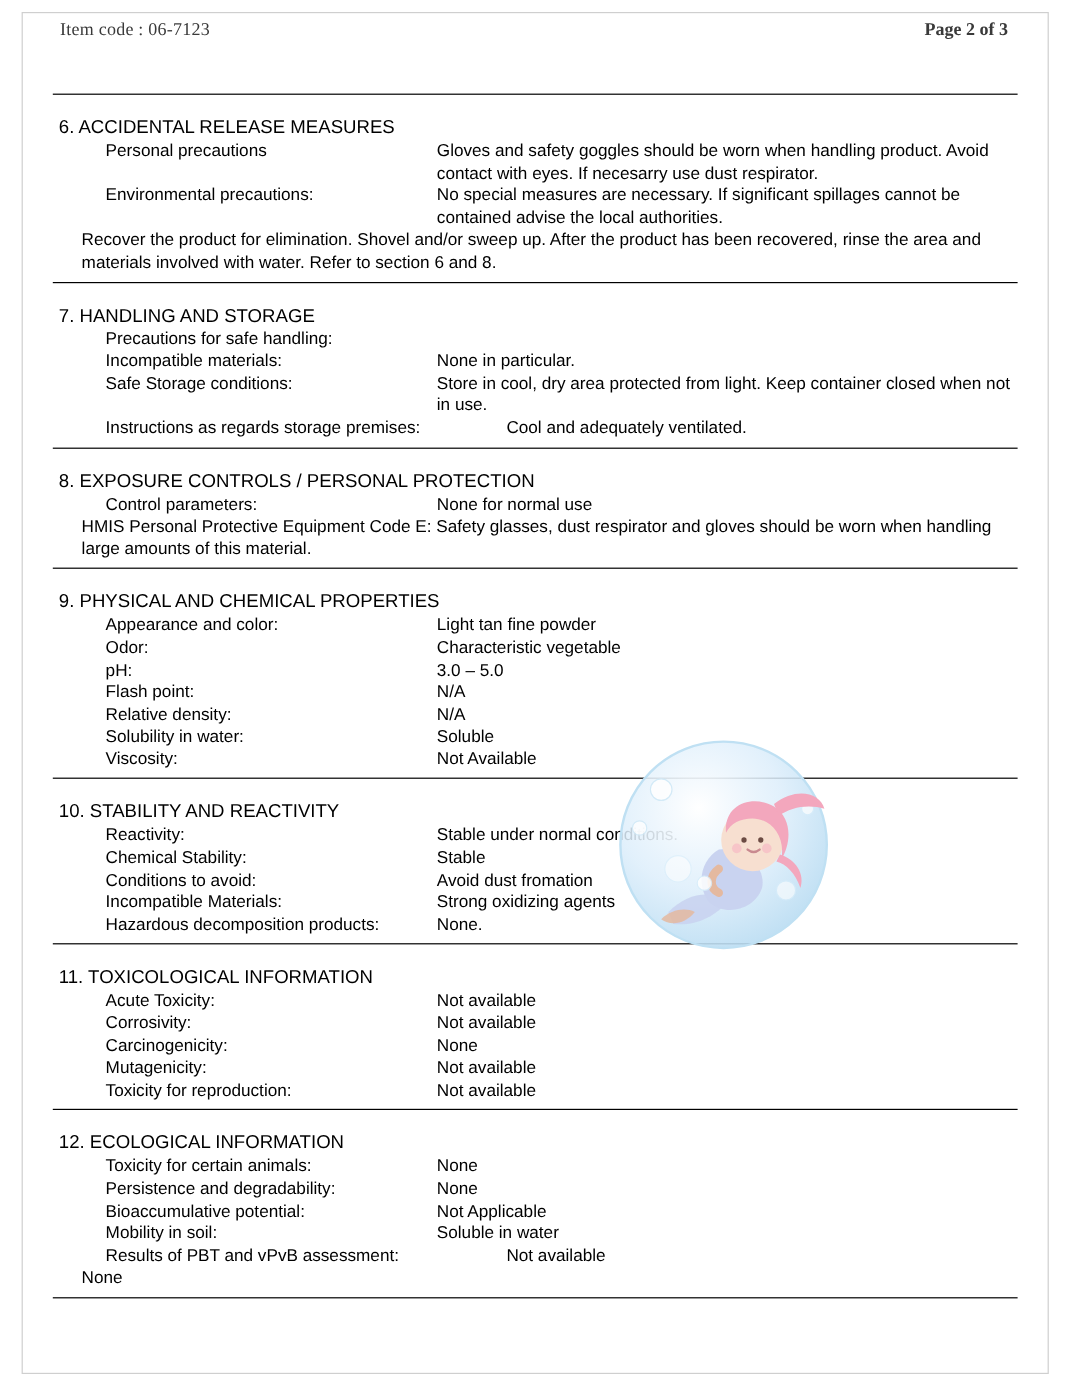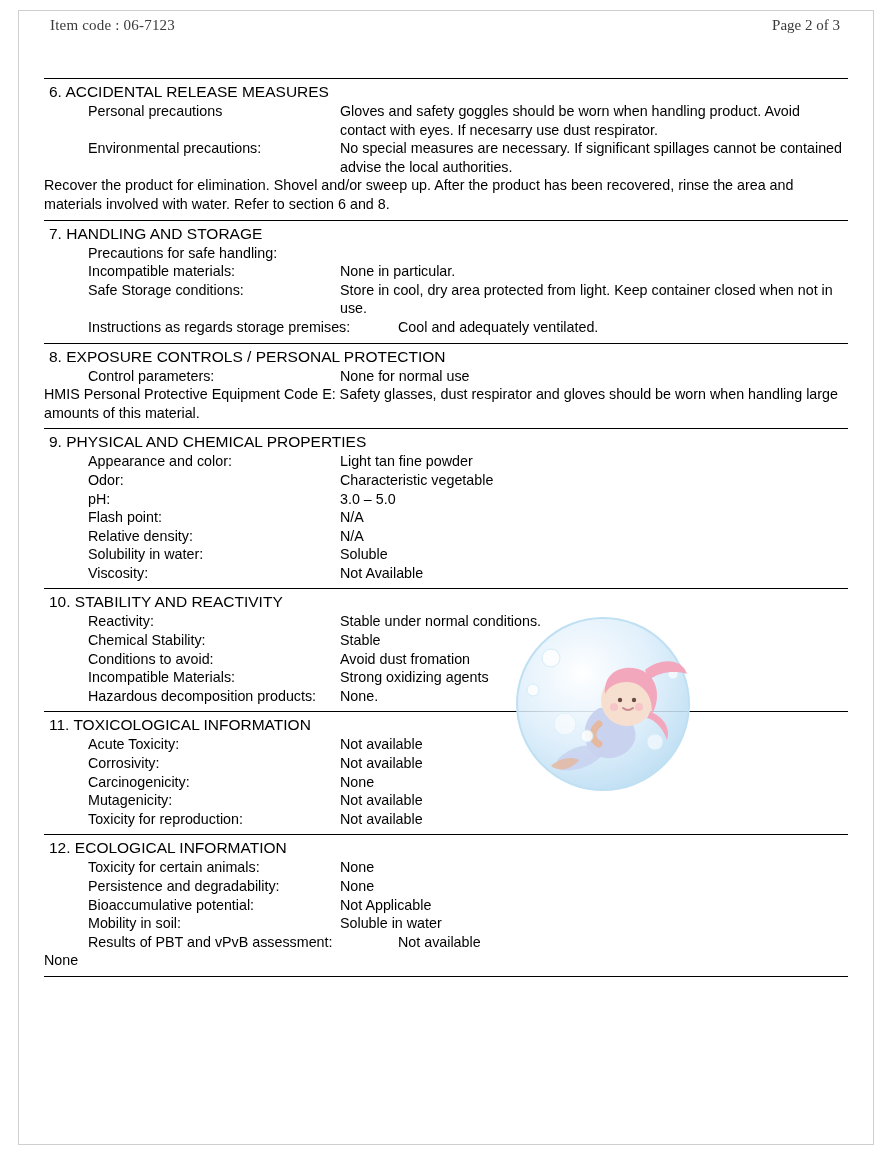--- a/index.html
+++ b/index.html
@@ -40,31 +40,31 @@
     width: 790px;
     height: 26px;
     display: flex;
     justify-content: space-between;
     align-items: center;
     font-family: "Liberation Serif", serif;
     font-size: 15px;
     color: #3a3a3a;
   }
   .header .item-code { letter-spacing: .2px; }
-  .header .page-num { font-weight: normal; }
+  .header .page-num { font-weight: bold; }
 
   .content {
     position: absolute;
     left: 44px;
     top: 78px;
     width: 804px;
   }
   .section {
     position: relative;
-    padding-top: 3px;
+    padding-top: 18px;
     padding-bottom: 6px;
     border-top: 1.4px solid #000;
   }
   .section.last { border-bottom: 1.4px solid #000; }
   .section-title {
     font-size: 15.5px;
     line-height: 19px;
     padding-left: 5px;
     white-space: nowrap;
   }
@@ -78,20 +78,21 @@
   .row .label {
     width: 296px;
     flex: 0 0 296px;
     padding-left: 44px;
     box-sizing: border-box;
     white-space: nowrap;
   }
   .row .value {
     flex: 1 1 auto;
     padding-right: 4px;
+    margin-left: 24px;
   }
   
   .row.wide .label {
     width: 354px;
     flex: 0 0 354px;
     padding-left: 44px;
   }
   .row.wide .value { padding-left: 0; }
 
   

